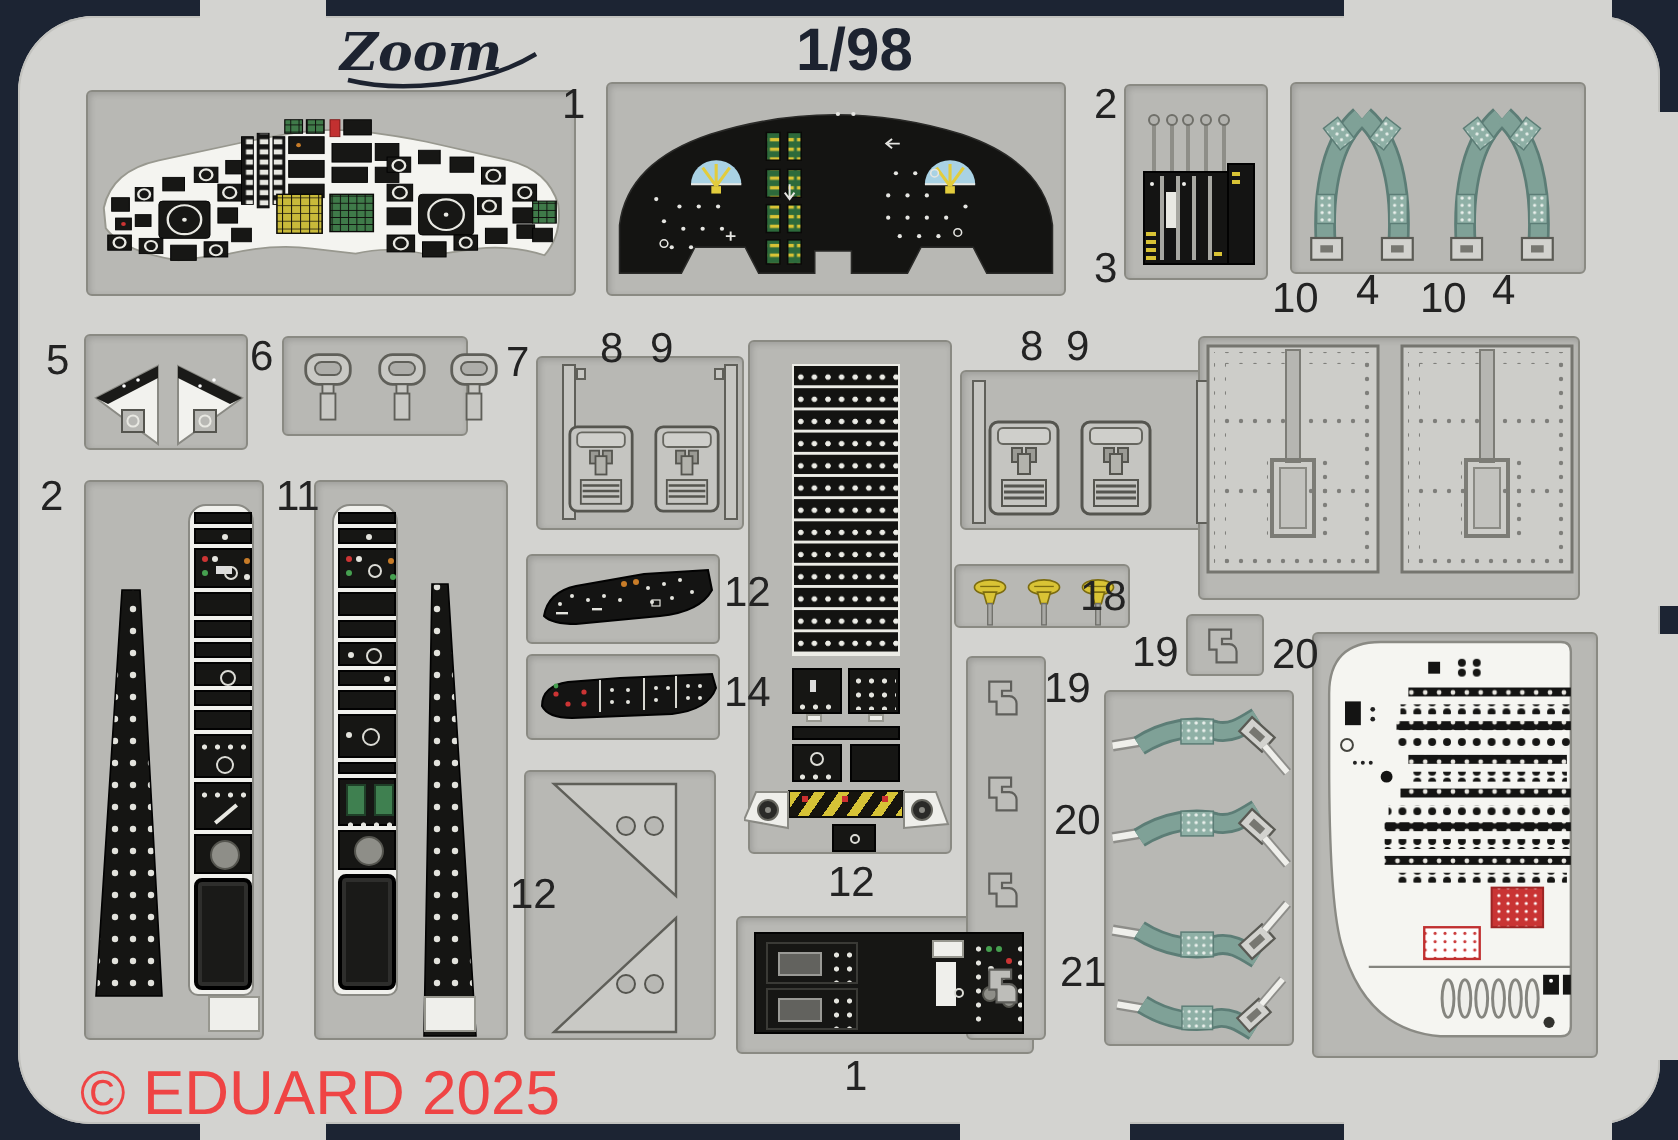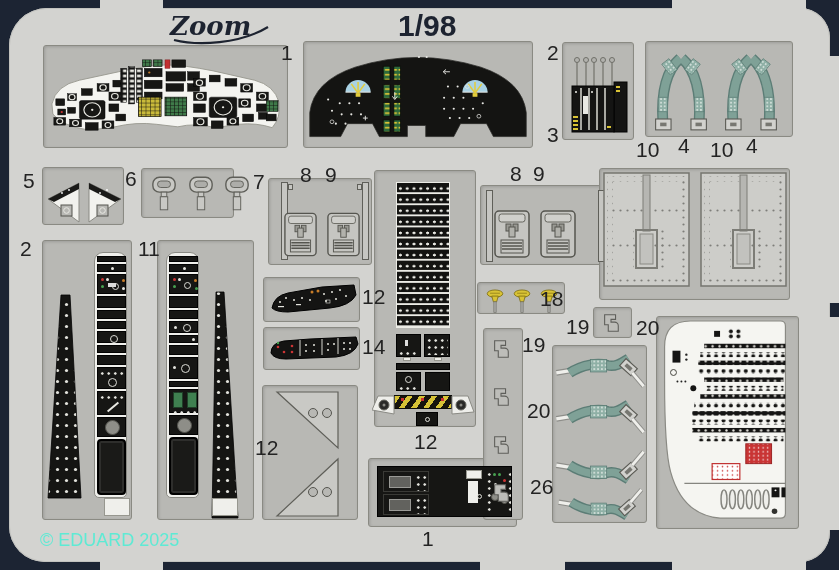--- a/index.html
+++ b/index.html
@@ -9,21 +9,21 @@
   #fret{position:absolute;left:9px;top:8px;width:821px;height:554px;background:#d3d3d0;
         border-radius:38px 30px 30px 36px;box-shadow:inset 0 0 0 1px #c2c2be}
   .tab{position:absolute;background:#d3d3d0}
   .pocket{position:absolute;background:#b8b8b4;border:1px solid #8a8a83;border-radius:3px;
           box-shadow:inset 1px 1px 3px rgba(0,0,0,.15)}
   .num{position:absolute;font-size:21px;color:#232323;line-height:1;font-family:"Liberation Sans",sans-serif}
   .hdr{position:absolute;color:#1d2330;font-weight:bold;line-height:1}
   #brand{left:44px;top:7px;font-family:"DejaVu Serif",serif;font-size:34px;font-weight:800;letter-spacing:1px}
   #scale{left:398px;top:11px;font-size:30px}
   #code{right:11px;top:11px;font-size:30px}
-  .ftr{position:absolute;color:#5eead4;font-size:18px;line-height:1}
+  .ftr{position:absolute;color:#ef4444;font-size:31px;line-height:1}
   #copyright{left:40px;top:531px}
   #madein{left:516px;top:533px}
   .metal{position:absolute;background:#c6c6c2;border:1px solid #5f5f59}
   .whitetab{position:absolute;background:#efefeb;border:1px solid #97978f}
   .wdots{background-image:radial-gradient(circle,#e4e4de 1.1px,transparent 1.45px);background-size:6.5px 7px}
   .knob{position:absolute;background:#8e8e88;border-radius:50%;border:1px solid #55554f}
   .ring{position:absolute;border:1.5px solid #dcdcd6;border-radius:50%}
   .dotw,.dotr,.dotg,.dota{position:absolute;width:3px;height:3px;border-radius:50%}
   .dotw{background:#e4e4de}.dotr{background:#cc3434}.dotg{background:#46a050}.dota{background:#c87c28}
   .ladder{position:absolute;background-color:#131311;border:1.5px solid #ECECE6;
@@ -720,17 +720,17 @@
   <span class="num" style="left:362px;top:286px">12</span>
   <span class="num" style="left:362px;top:336px">14</span>
   <span class="num" style="left:255px;top:437px">12</span>
   <span class="num" style="left:414px;top:431px">12</span>
   <span class="num" style="left:422px;top:528px">1</span>
   <span class="num" style="left:540px;top:288px">18</span>
   <span class="num" style="left:566px;top:316px">19</span>
   <span class="num" style="left:636px;top:317px">20</span>
   <span class="num" style="left:522px;top:334px">19</span>
   <span class="num" style="left:527px;top:400px">20</span>
-  <span class="num" style="left:530px;top:476px">26</span>
+  <span class="num" style="left:530px;top:476px">21</span>
 
   <div id="copyright" class="ftr">© EDUARD 2025</div>
 
 </div>
 
 </body></html>

